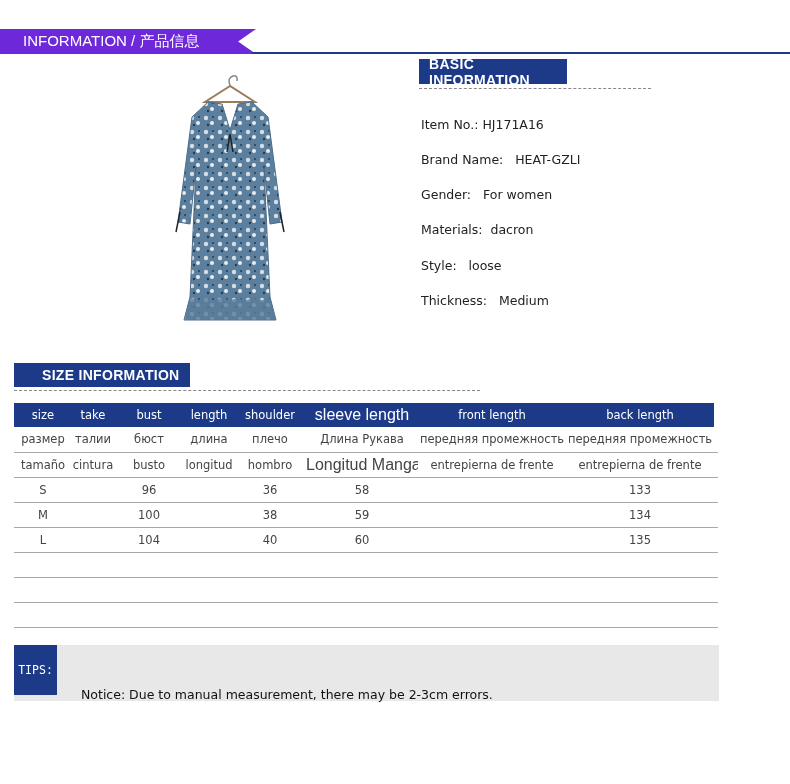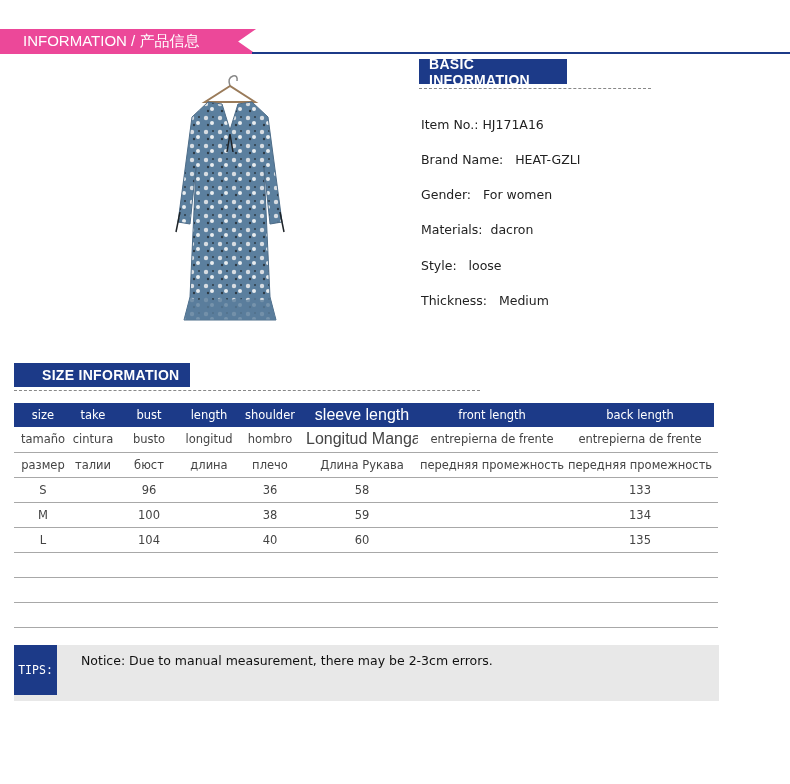--- a/index.html
+++ b/index.html
@@ -2,21 +2,21 @@
 <html><head>
   <meta charset="utf-8">
   <style>
     * { box-sizing: border-box; margin: 0; padding: 0; }
     html, body { width: 790px; height: 784px; background: #ffffff; overflow: hidden; }
     body { position: relative; font-family: "DejaVu Sans", sans-serif; color: #333; }
 
     
     .top-banner {
       position: absolute; left: 0; top: 29px; width: 256px; height: 25px;
-      background: #ec4899;
+      background: #6d28d9;
       clip-path: polygon(0 0, 100% 0, 93% 50%, 100% 100%, 0 100%);
     }
     .top-banner span {
       position: absolute; left: 23px; top: 3px; color: #fff;
       font-family: "Liberation Sans", sans-serif; font-size: 15px; letter-spacing: 0;
     }
     .top-line { position: absolute; left: 252px; top: 52px; width: 538px; height: 2px; background: #1c3a88; }
 
     
     .photo { position: absolute; left: 160px; top: 72px; width: 140px; height: 268px; }
@@ -50,21 +50,21 @@
     .mono { font-family: Liberation Sans, sans-serif; font-size: 16px; }
 
     
     .tips {
       position: absolute; left: 14px; top: 645px; width: 705px; height: 56px; background: #e8e8e8;
     }
     .tips-label {
       position: absolute; left: 0; top: 0; width: 43px; height: 50px; background: #1c3a88; color: #fff;
       font-family: "DejaVu Sans Mono", monospace; font-size: 11.5px; display: flex; align-items: center; justify-content: center;
     }
-    .tips-line { position: absolute; font-family: "DejaVu Sans", sans-serif; font-size: 12.5px; color: #111; white-space: nowrap; }
+    .tips-line { position: absolute; font-family: "DejaVu Sans", sans-serif; font-size: 12.5px; color: #111; white-space: nowrap; margin-top: 34px; }
   </style>
 </head>
 <body>
 
 <div class="top-banner">
   <span>INFORMATION / 产品信息</span>
 </div>
 <div class="top-line"></div>
 
 <div class="photo">
@@ -122,42 +122,42 @@
     <td>take</td>
     <td>bust</td>
     <td>length</td>
     <td>shoulder</td>
     <td class="mono">sleeve length</td>
     <td>front length</td>
     <td>back length</td>
     <td class="edge"></td>
   </tr>
   <tr>
+    <td>размер</td>
+    <td>талии</td>
+    <td>бюст</td>
+    <td>длина</td>
+    <td>плечо</td>
+    <td>Длина Рукава</td>
+    <td>передняя промежность</td>
+    <td>передняя промежность</td>
+    <td></td>
+  </tr>
+  <tr>
     <td>tamaño</td>
     <td>cintura</td>
     <td>busto</td>
     <td>longitud</td>
     <td>hombro</td>
     <td class="mono">Longitud Manga</td>
     <td>entrepierna de frente</td>
     <td>entrepierna de frente</td>
     <td></td>
   </tr>
   <tr>
-    <td>размер</td>
-    <td>талии</td>
-    <td>бюст</td>
-    <td>длина</td>
-    <td>плечо</td>
-    <td>Длина Рукава</td>
-    <td>передняя промежность</td>
-    <td>передняя промежность</td>
-    <td></td>
-  </tr>
-  <tr>
     <td>S</td>
     <td></td>
     <td>96</td>
     <td></td>
     <td>36</td>
     <td>58</td>
     <td></td>
     <td>133</td>
     <td></td>
   </tr>

